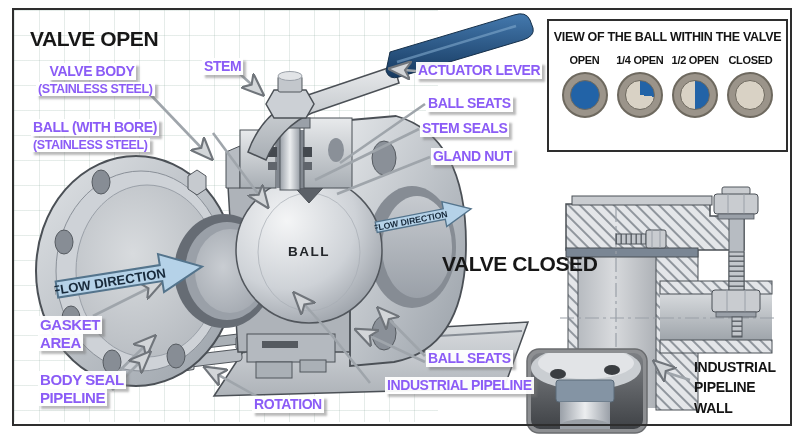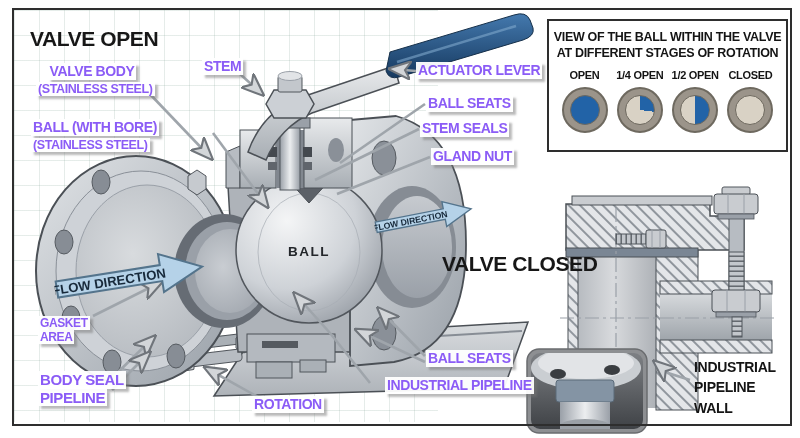--- a/index.html
+++ b/index.html
@@ -296,21 +296,21 @@
 
   <div class="callout" style="left:426px;top:95px;">
     <span class="cline">BALL SEATS</span></div>
 
   <div class="callout" style="left:420px;top:120px;">
     <span class="cline">STEM SEALS</span></div>
 
   <div class="callout" style="left:431px;top:148px;">
     <span class="cline">GLAND NUT</span></div>
 
-  <div class="callout" style="left:38px;top:316px;font-size:12px;">
+  <div class="callout" style="left:38px;top:316px;font-size:15px;">
     <span class="cline">GASKET</span><br>
     <span class="cline">AREA</span></div>
 
   <div class="callout" style="left:38px;top:371px;font-size:15px;">
     <span class="cline">BODY SEAL</span><br>
     <span class="cline">PIPELINE</span></div>
 
   <div class="callout" style="left:252px;top:396px;">
     <span class="cline">ROTATION</span></div>
 
@@ -321,21 +321,20 @@
     <span class="cline">BALL SEATS</span></div>
 
   <div class="wall-label">
     <span>INDUSTRIAL</span><br>
     <span>PIPELINE</span><br>
     <span>WALL</span></div>
 
   <div class="rot-panel">
     <div class="rot-title">
       <span>VIEW OF THE BALL WITHIN THE VALVE</span><br>
-      <span>AT DIFFERENT STAGES OF ROTATION</span>
     </div>
     <div class="stages">
       <div class="stage">
         <div class="stage-label">OPEN</div>
         <div class="stage-circle st-open">
             <div class="stage-inner"></div>
           </div>
       </div>
       <div class="stage">
         <div class="stage-label">1/4 OPEN</div>

